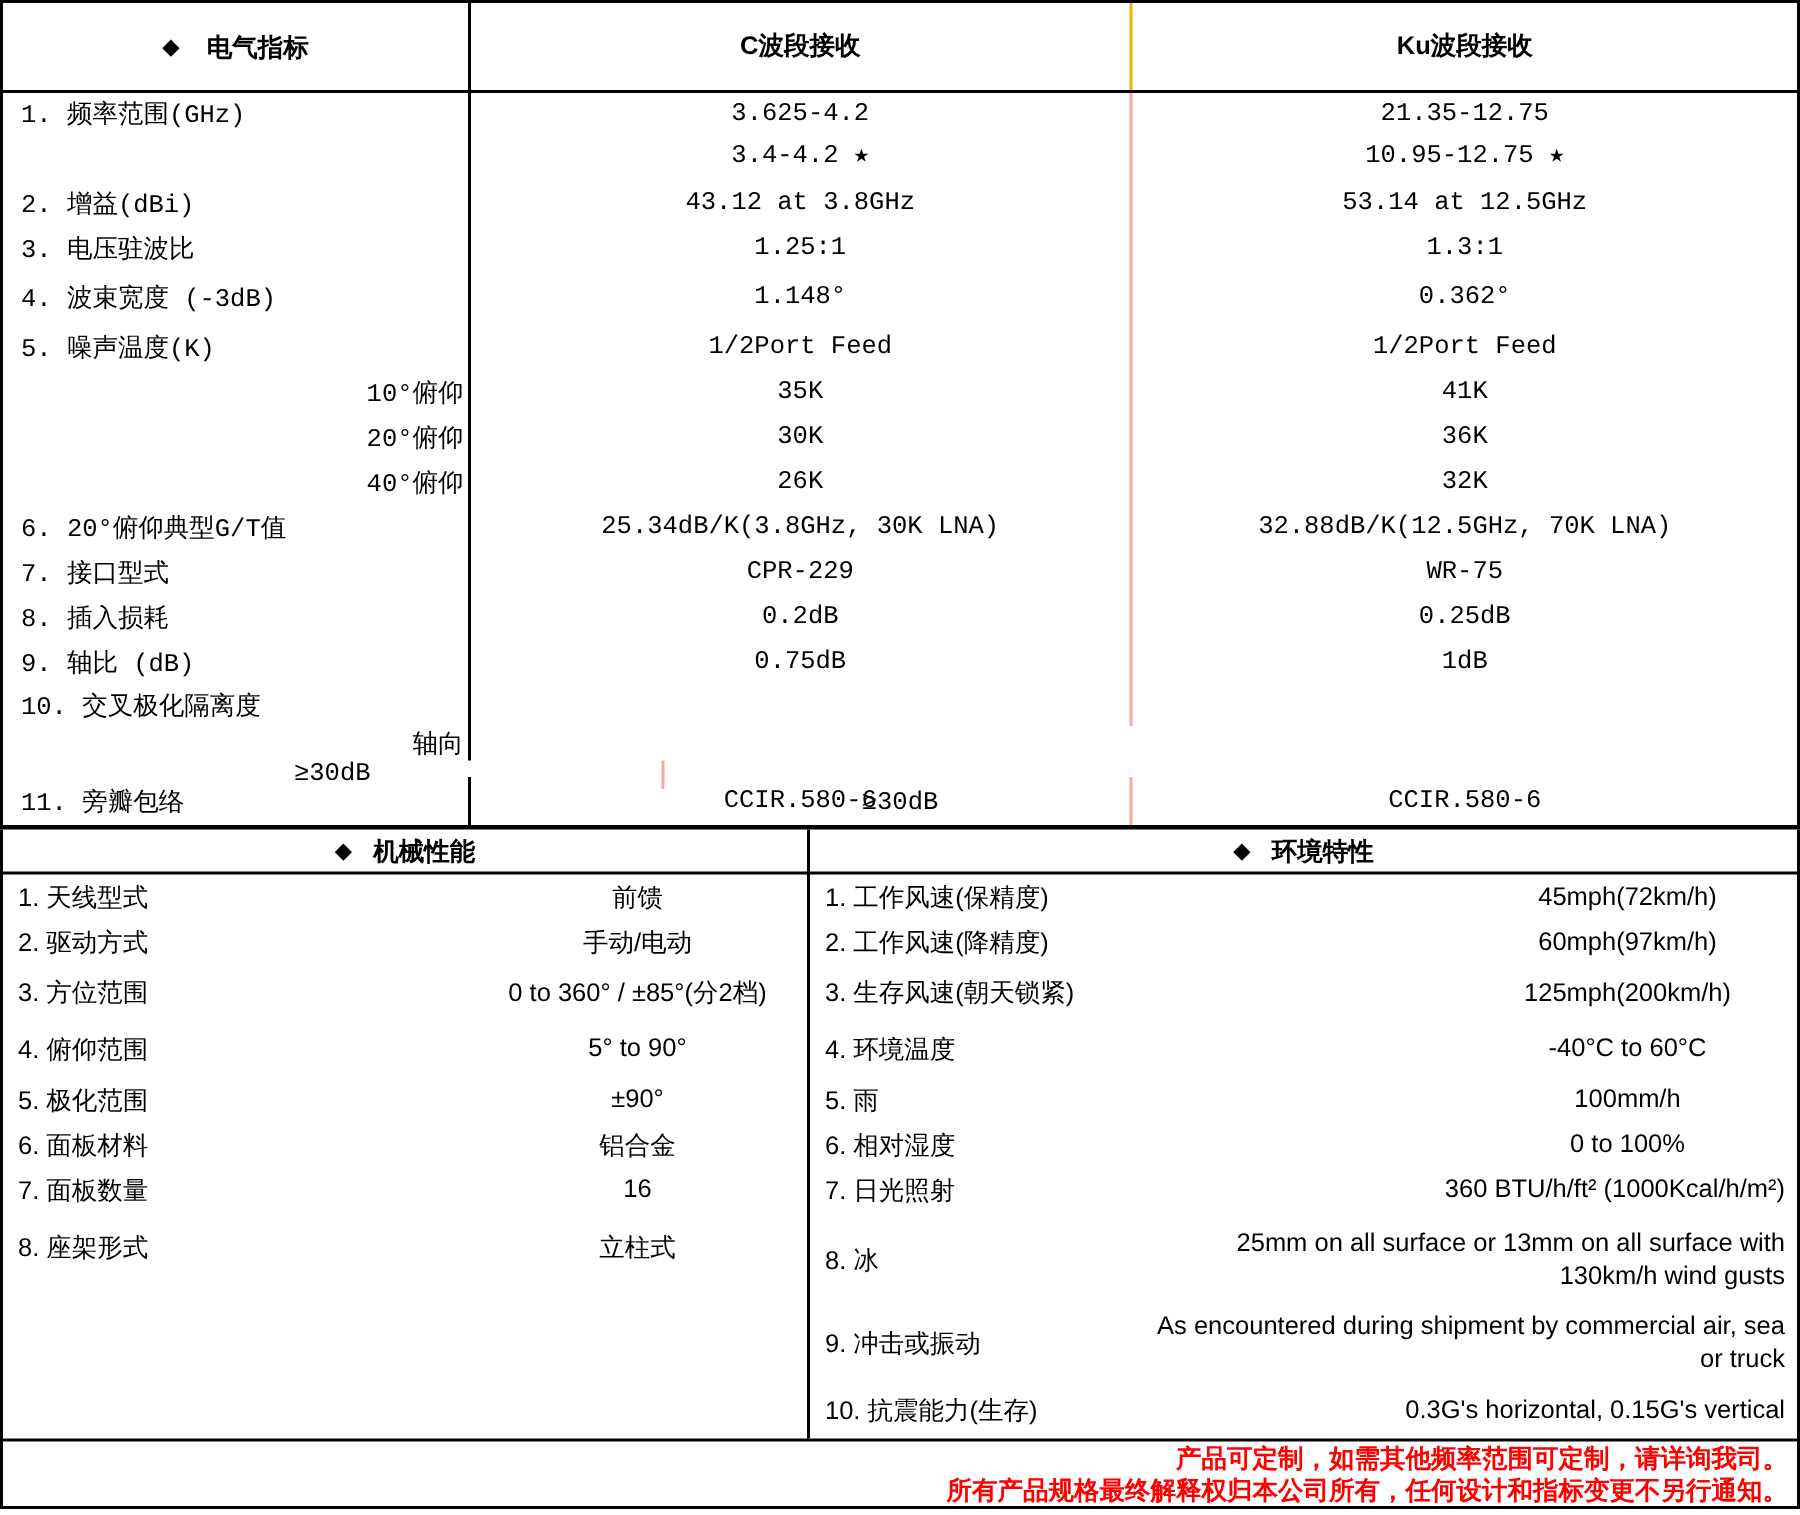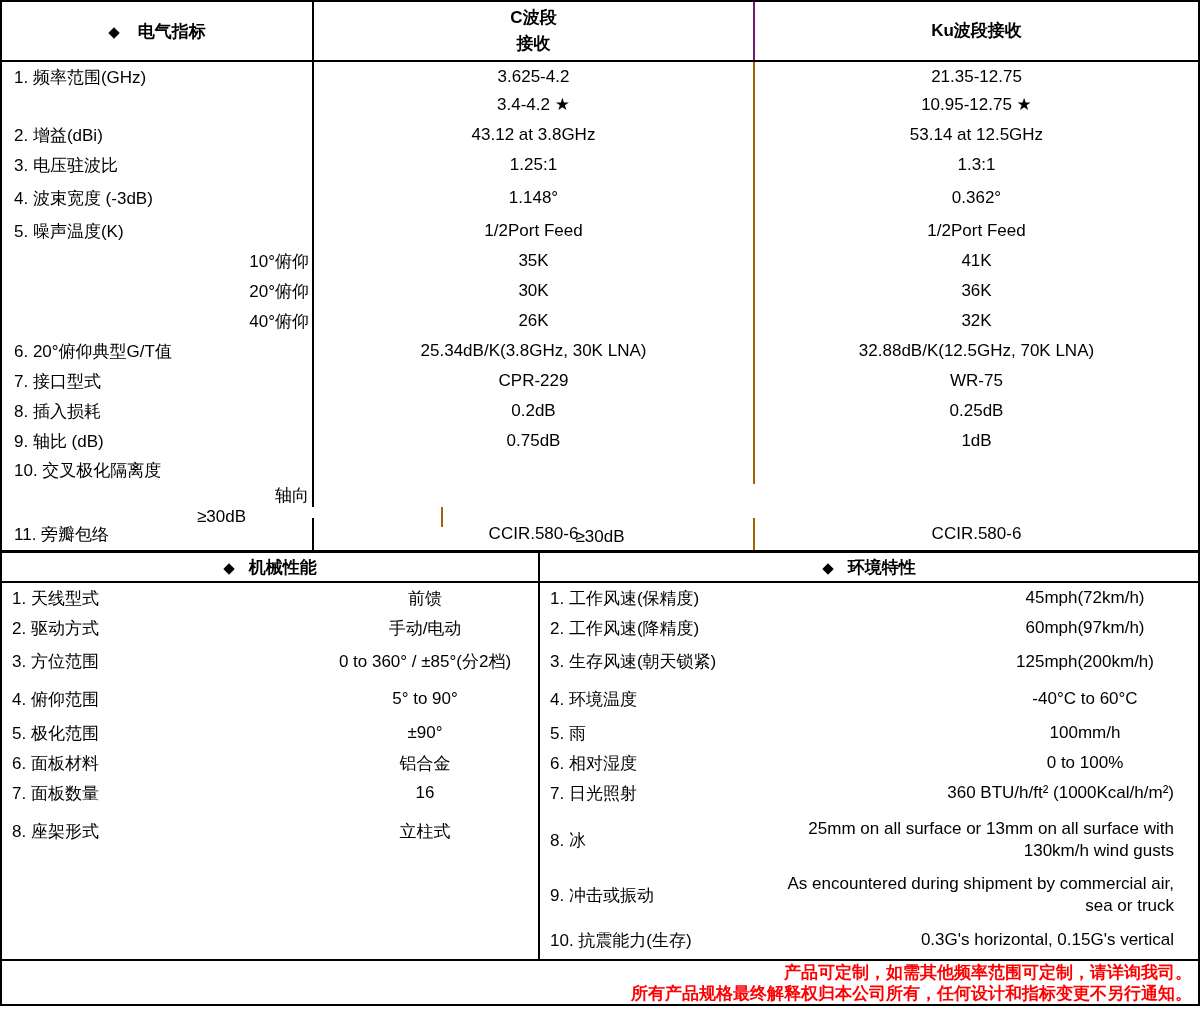--- a/index.html
+++ b/index.html
@@ -7,27 +7,27 @@
   .sheet{
     width:1200px; height:1010px;
     font-family:"Liberation Sans","DejaVu Sans",sans-serif;
     font-size:17px; color:#000; background:#fff;
   }
   
   .elec{ border:2px solid #000; border-bottom:3px solid #000; }
   .elec-head{ display:flex; height:60px; border-bottom:2px solid #000; font-weight:bold; }
   .hc{ display:flex; align-items:center; justify-content:center; }
   .hc.hlab{ width:312px; border-right:2px solid #000; gap:18px; }
-  .hc.hc-c{ width:441px; border-right:2px solid #701a75; flex-direction:column; line-height:26px; }
+  .hc.hc-c{ width:441px; border-right:2px solid #eab308; flex-direction:row; line-height:26px; }
   .hc.hc-ku{ flex:1; flex-direction:row; line-height:26px; }
   .diamond{ font-size:15px; line-height:1; }
-  .t-row{ display:flex; height:30px; }
+  .t-row{ display:flex; height:30px;font-family:Liberation Mono, monospace; }
   .t-row .cell{ display:flex; align-items:center; }
   .t-row .lab{ width:312px; border-right:2px solid #000; padding-left:12px; }
-  .t-row .vc{ width:441px; border-right:2px solid #a16207; justify-content:center; }
+  .t-row .vc{ width:441px; border-right:2px solid #fca5a5; justify-content:center; }
   .t-row .vku{ flex:1; justify-content:center; }
   .t-row.sub .lab{ justify-content:flex-end; padding-left:2px; padding-right:3px; }
   .t-row.multi{ height:58px; }
   .t-row.multi .lab{ align-items:flex-start; line-height:27px; padding-top:2px; }
   .t-row.multi .vc, .t-row.multi .vku{ flex-direction:column; justify-content:center; line-height:28px; }
   .elec-body .t-row:nth-child(4){ height:36px; }
   .elec-body .t-row:nth-child(13){ height:28px; }
   .elec-body .t-row:nth-child(14){ height:34px;flex-direction:column; }
   .elec-body .t-row:nth-child(15){ height:32px; }
   
@@ -41,21 +41,21 @@
   .s-row .label{ flex:1; padding-left:10px; }
   .s-row .value{ width:226px; text-align:center; }
   .mech .sec-body .s-row:nth-child(3){ height:37px; }
   .mech .sec-body .s-row:nth-child(4){ height:38px; }
   .mech .sec-body .s-row:nth-child(8){ margin-top:8px; }
   .env .sec-body .s-row:nth-child(3){ height:37px; }
   .env .sec-body .s-row:nth-child(4){ height:38px; }
   .env .sec-body .s-row:nth-child(8){ height:44px; margin-top:10px; }
   .env .sec-body .s-row:nth-child(9){ height:44px; margin-top:11px; }
   .env .sec-body .s-row:nth-child(10){ margin-top:8px; }
-  .env .sec-body .s-row:nth-child(n+7) .value{ width:auto; flex:1.9; text-align:right; padding-right:24px; line-height:22px; }
+  .env .sec-body .s-row:nth-child(n+7) .value{ width:auto; flex:1.9; text-align:right; padding-right:8px; line-height:22px; }
   .env .sec-body .s-row:nth-child(n+7) .label{ flex:1; }
   
   .notes{ height:45px; border-top:2px solid #000; display:flex; flex-direction:column; align-items:flex-end; justify-content:center; font-weight:bold; line-height:21px; padding-right:6px; }
 </style>
 </head>
 <body>
 
 <div class="sheet">
 
   <div class="elec">

